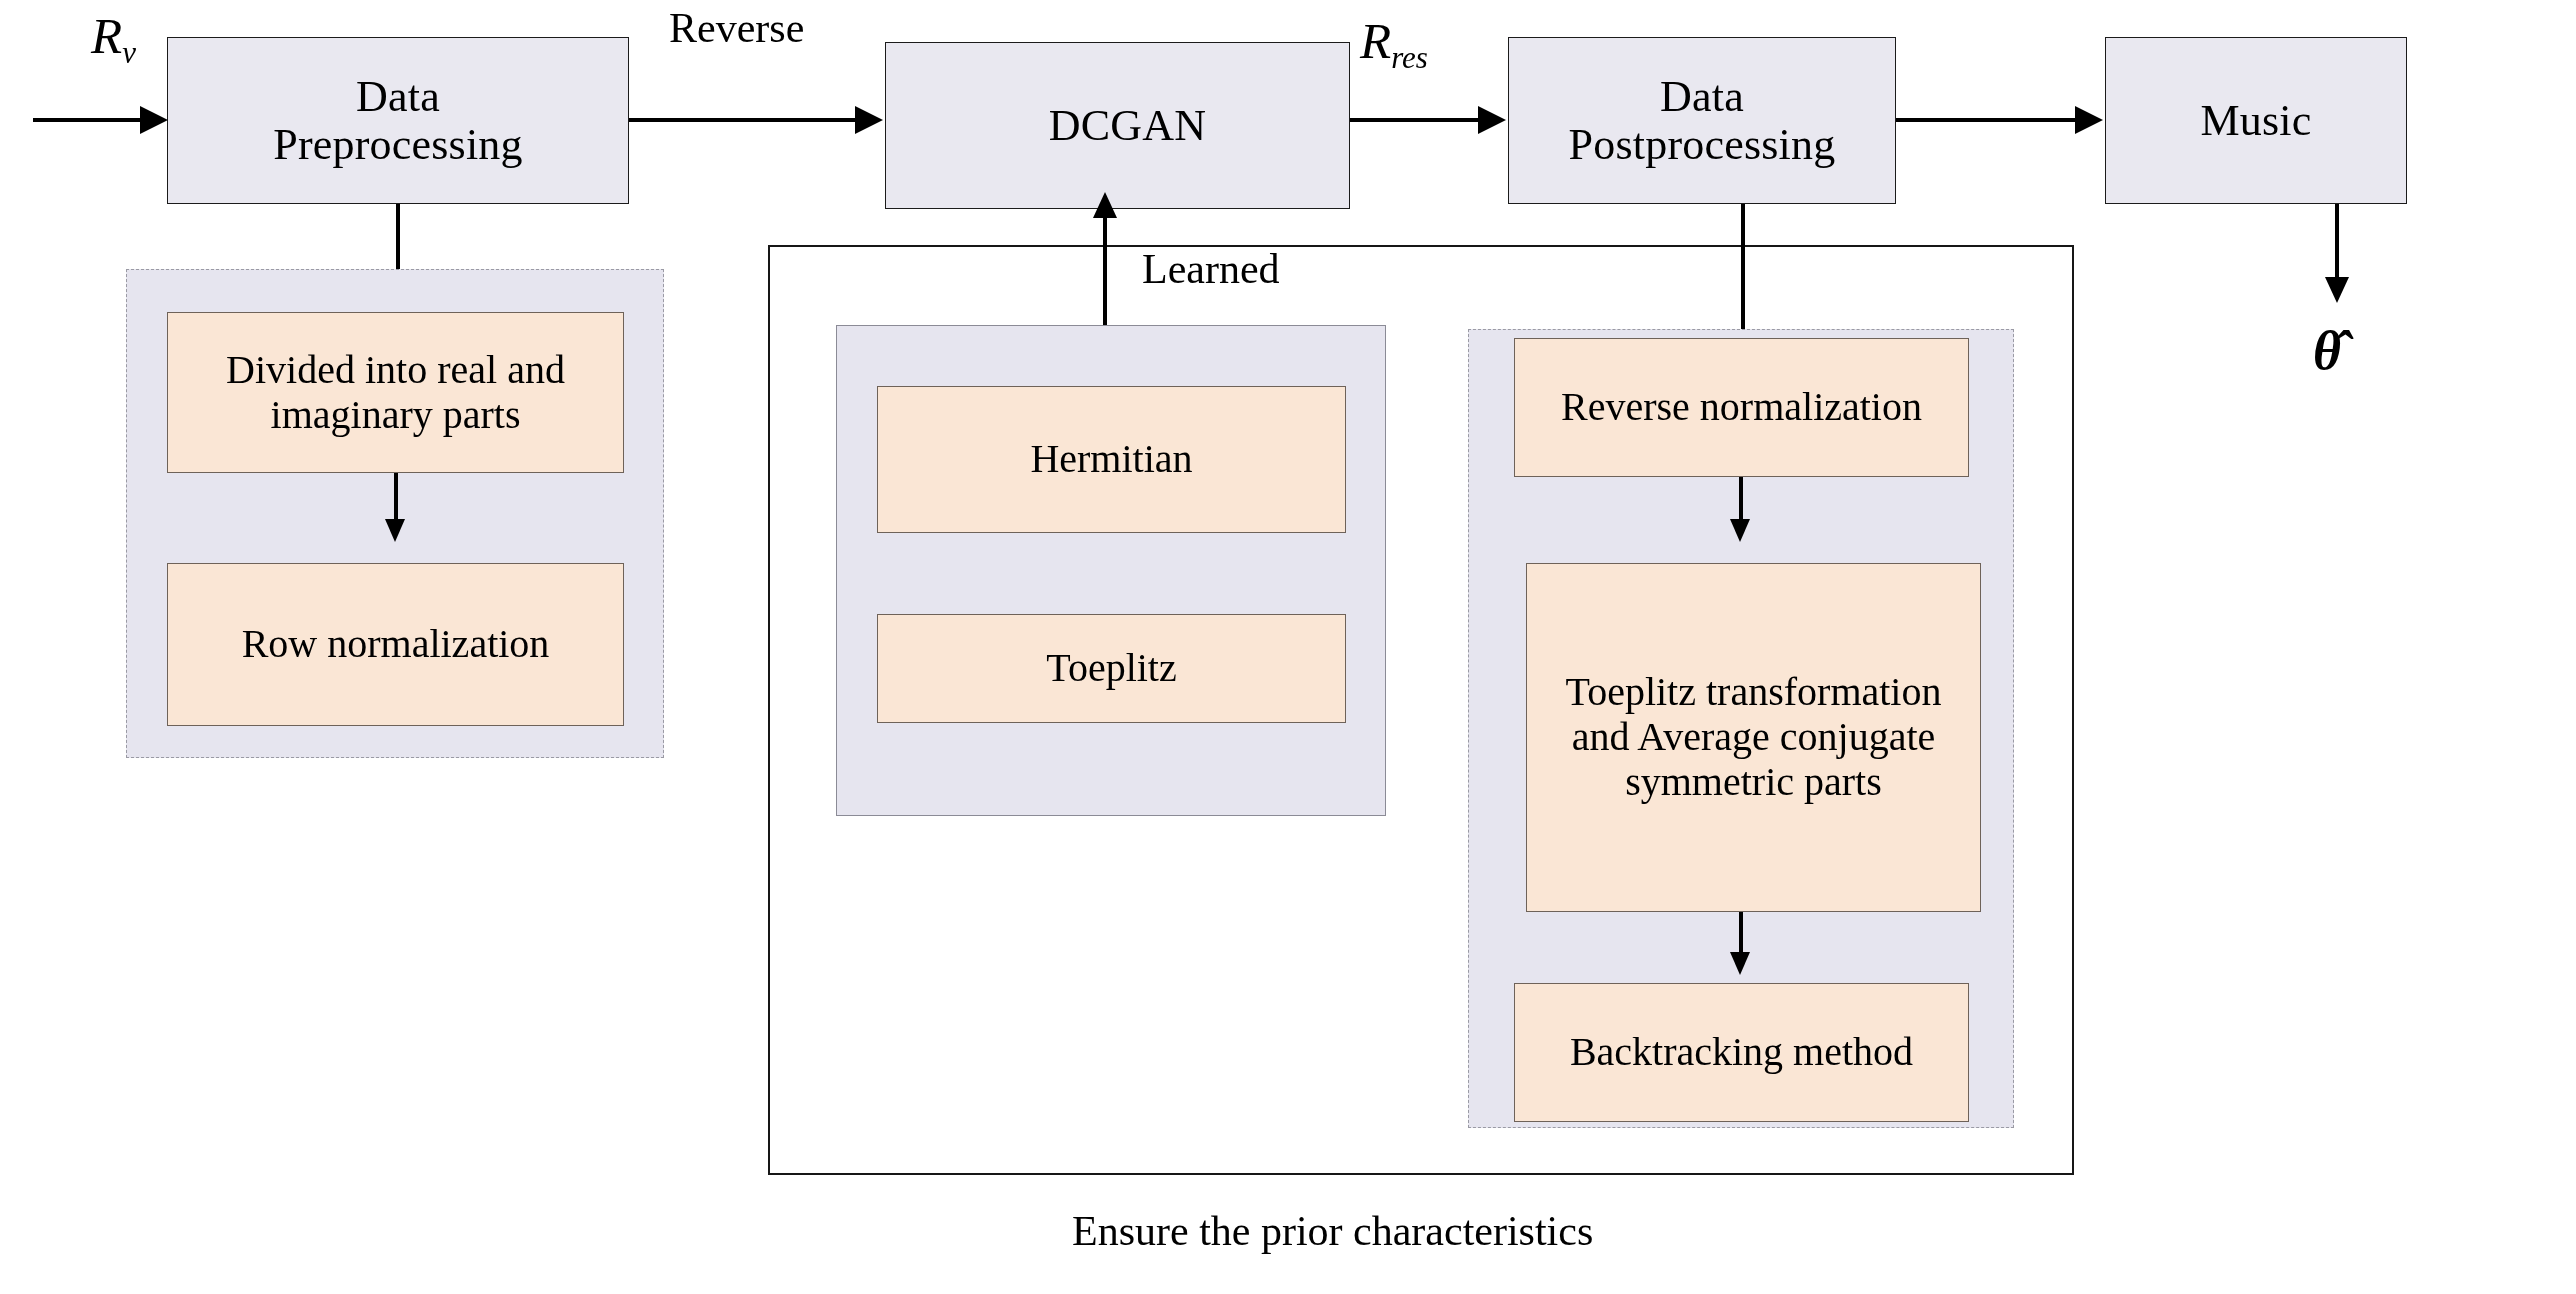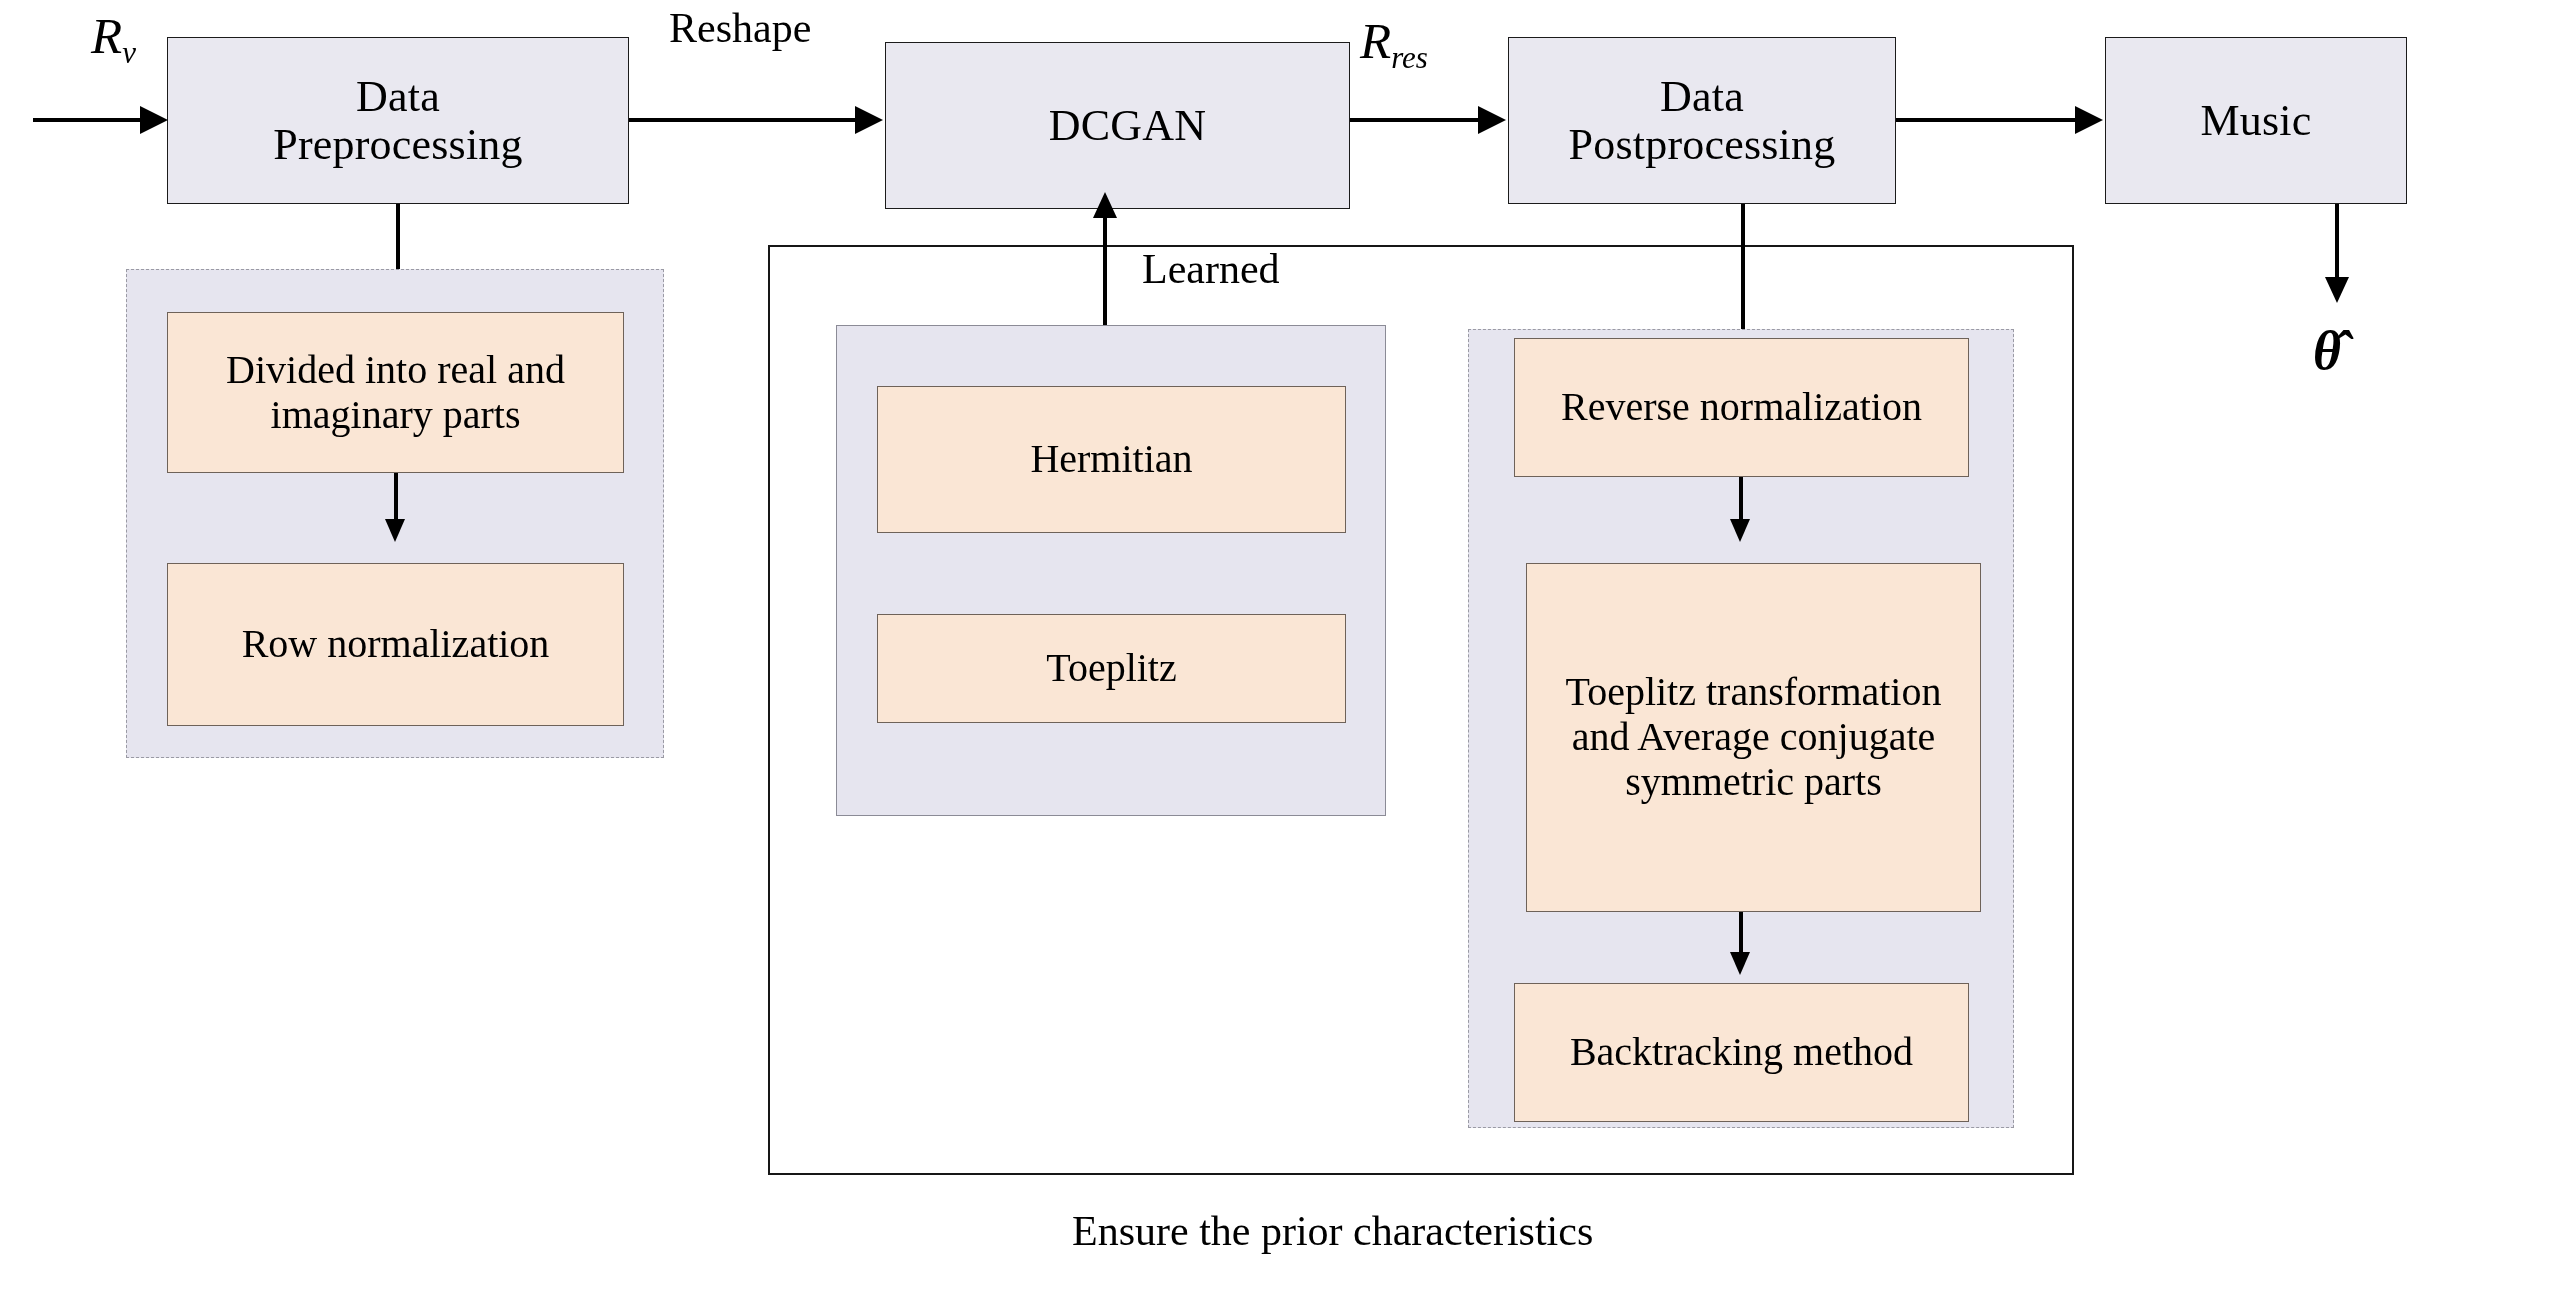--- a/index.html
+++ b/index.html
@@ -137,21 +137,21 @@
   <div class="abs stage" style="left:2105px; top:37px; width:302px; height:167px;">
     <span>Music</span>
   </div>
 
   <div class="abs math" style="left:51px; top:6.5px;margin-left:40px;">
     <span class="base">R</span><span class="sub">v</span>
   </div>
   <div class="abs hline" style="left:33px; top:118px; width:110px;"></div>
   <div class="abs arrow-r" style="left:140px; top:106px;"></div>
 
-  <div class="abs label label-edge" style="left:669px; top:4.1px;">Reshape</div>
+  <div class="abs label label-edge" style="left:669px; top:4.1px;">Reverse</div>
   <div class="abs hline" style="left:629px; top:118px; width:228px;"></div>
   <div class="abs arrow-r" style="left:855px; top:106px;"></div>
 
   <div class="abs math" style="left:1360px; top:12.2px;">
     <span class="base">R</span><span class="sub">res</span>
   </div>
   <div class="abs hline" style="left:1350px; top:118px; width:130px;"></div>
   <div class="abs arrow-r" style="left:1478px; top:106px;"></div>
 
   <div class="abs hline" style="left:1896px; top:118px; width:181px;"></div>

